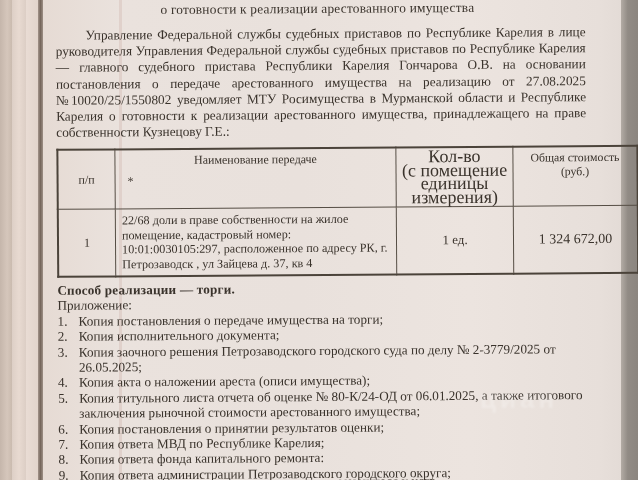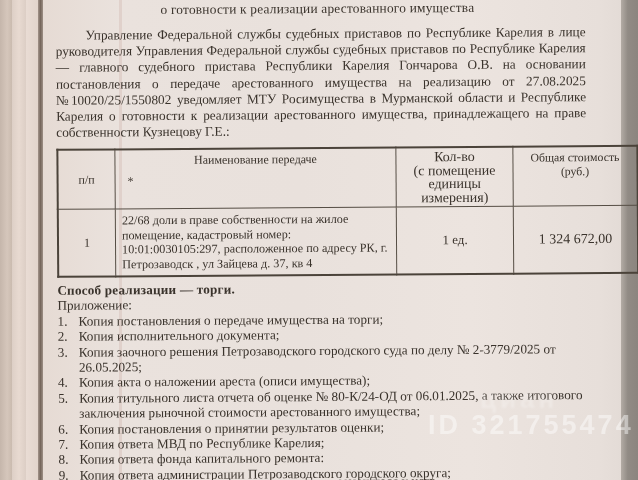--- a/index.html
+++ b/index.html
@@ -46,21 +46,21 @@
     border-collapse:collapse;table-layout:fixed;
     font-size:12.2px;color:#3a332c;
   }
   table.prop,table.prop th,table.prop td{border:1.5px solid #564e45;}
   table.prop{border:2.5px solid #4b433a;}
   th.h-num{width:22px;font-weight:normal;font-size:12px;line-height:12px;
     overflow-wrap:anywhere;vertical-align:middle;text-align:center;padding:17px;}
   th.h-name{width:272px;font-weight:normal;vertical-align:top;text-align:center;
     padding:3px 4px;position:relative;font-size:12px;}
   th.h-qty{width:112px;font-weight:normal;vertical-align:middle;text-align:center;
-    padding:2px;font-size:14px;line-height:13.5px;}
+    padding:2px;font-size:18px;line-height:13.5px;}
   th.h-cost{width:119px;font-weight:normal;vertical-align:top;text-align:center;
     padding:4px 2px 2px;font-size:11.8px;line-height:13.5px;border-radius:14px;}
   .asterisk{position:absolute;left:12px;top:24px;font-size:12px;}
   td.c-num{text-align:center;vertical-align:middle;}
   td.c-name{text-align:left;vertical-align:middle;padding:4px 8px 4px 6px;
     font-size:12.2px;line-height:14.6px;}
   td.c-qty{text-align:center;vertical-align:middle;font-size:13px;}
   td.c-cost{text-align:center;vertical-align:middle;font-size:14px;}
   tr.hdr{height:49px;} tr.bodyrow{height:60px;}
   .bottom{
@@ -165,15 +165,14 @@
       <div class="att-item">
         <span class="n">9.</span>
         <span class="t">Копия ответа администрации Петрозаводского городского округа;</span>
       </div>
     </div>
 
     <div class="clipped-line">имеющиеся у него</div>
   </div>
 
   <div class="wm wm-logo">циан</div>
-  <div class="wm wm-id">ID 321755474</div>
 
 </div>
 
 </body></html>

